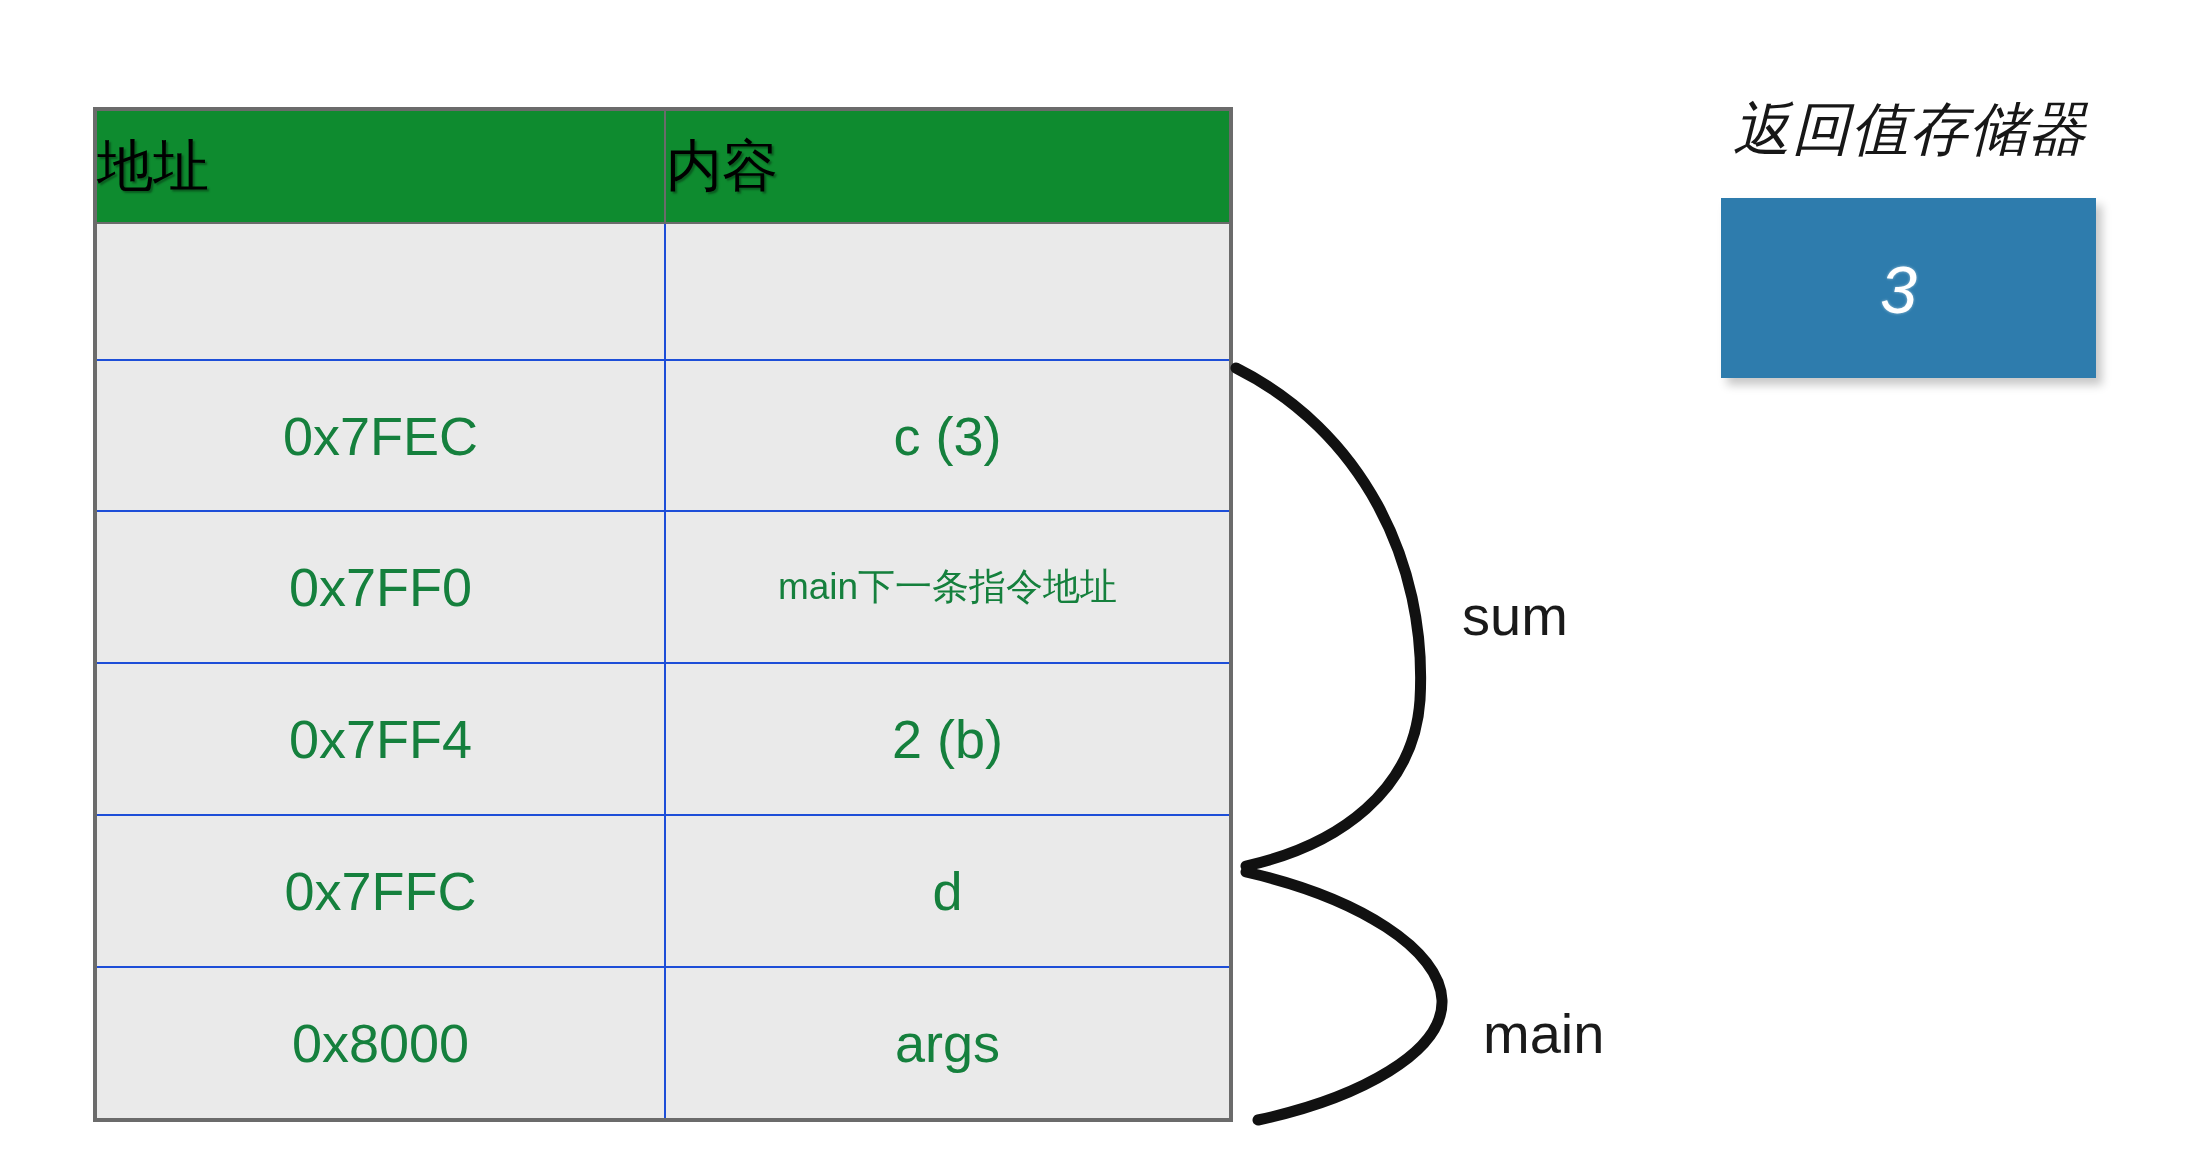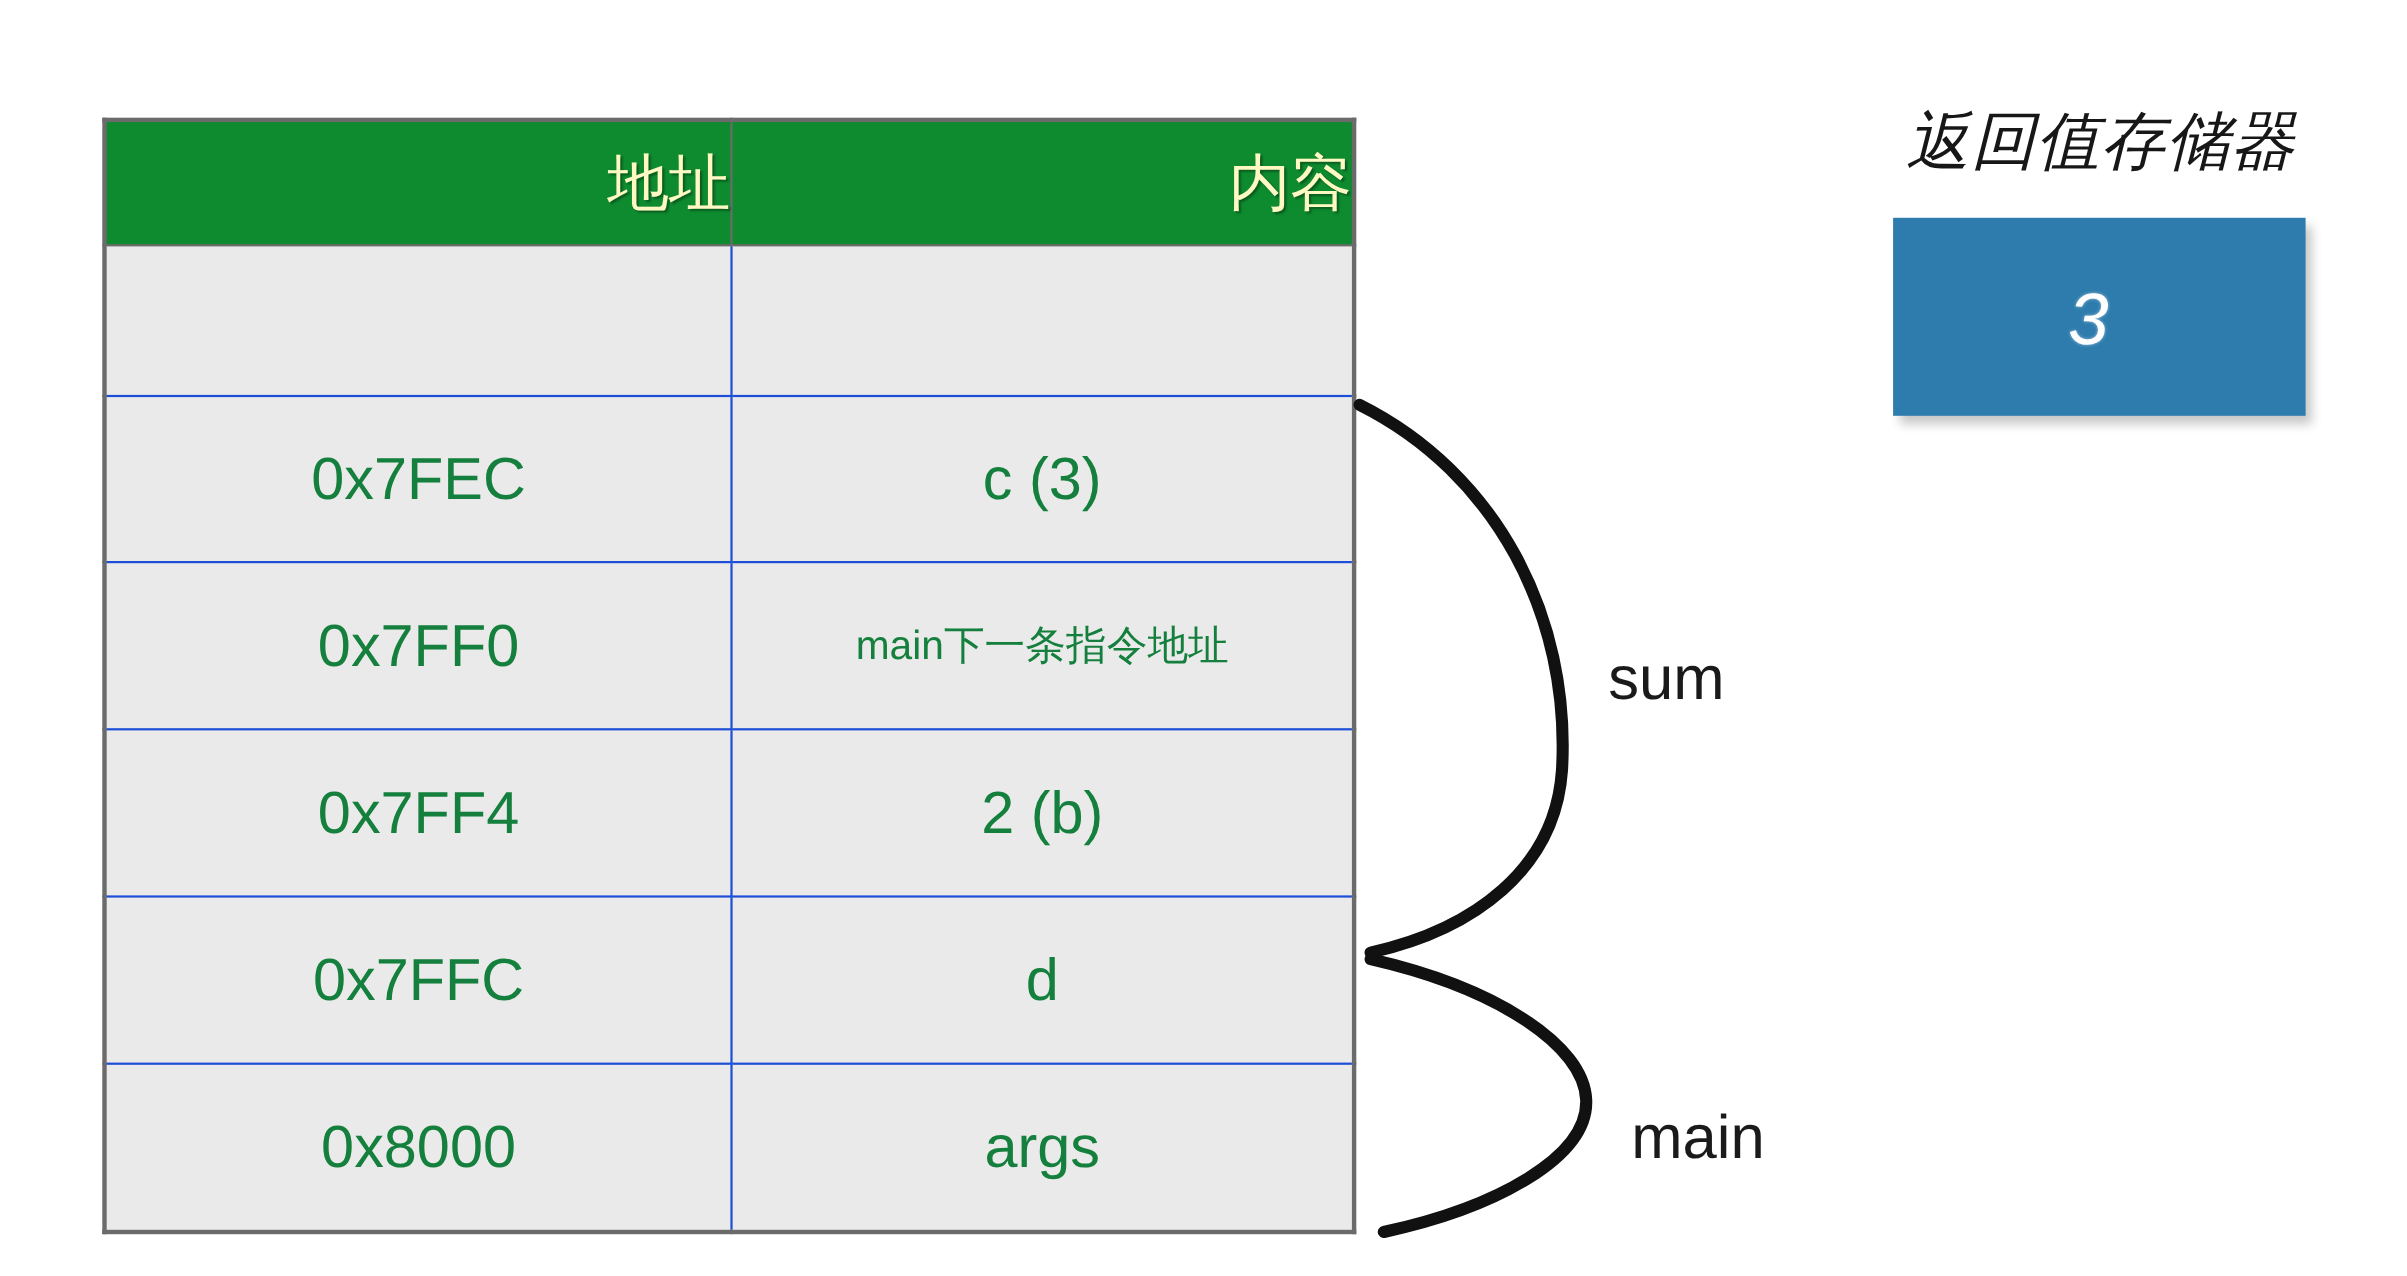--- a/index.html
+++ b/index.html
@@ -26,25 +26,25 @@
     border: 4px solid #6b6b6b;
     box-sizing: border-box;
     border-collapse: collapse;
     table-layout: fixed;
   }
   #stack-table col.addr-col { width: 570px; }
   #stack-table col.val-col  { width: 566px; }
 
   #stack-table th {
     background: #0e8b2f;
-    color: #fef9c3;
+    color: #000000;
     font-size: 56px;
     font-weight: 400;
     height: 111px;
-    text-align: right;
+    text-align: left;
     vertical-align: middle;
     border: 2px solid #6b6b6b;
     text-shadow: 2px 2px 2px rgba(0,0,0,0.35);
     padding: 0;
   }
   #stack-table td {
     background: #eaeaea;
     color: #15803d;
     font-size: 54px;
     font-weight: 400;

